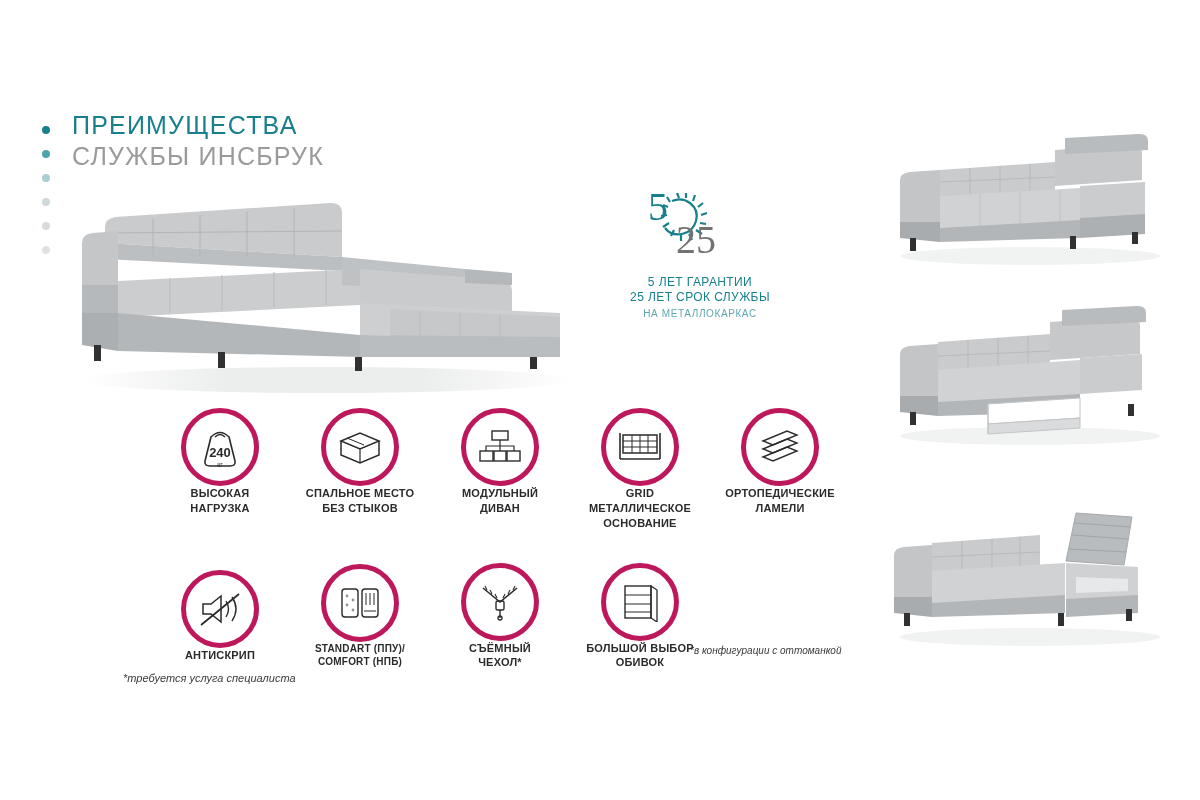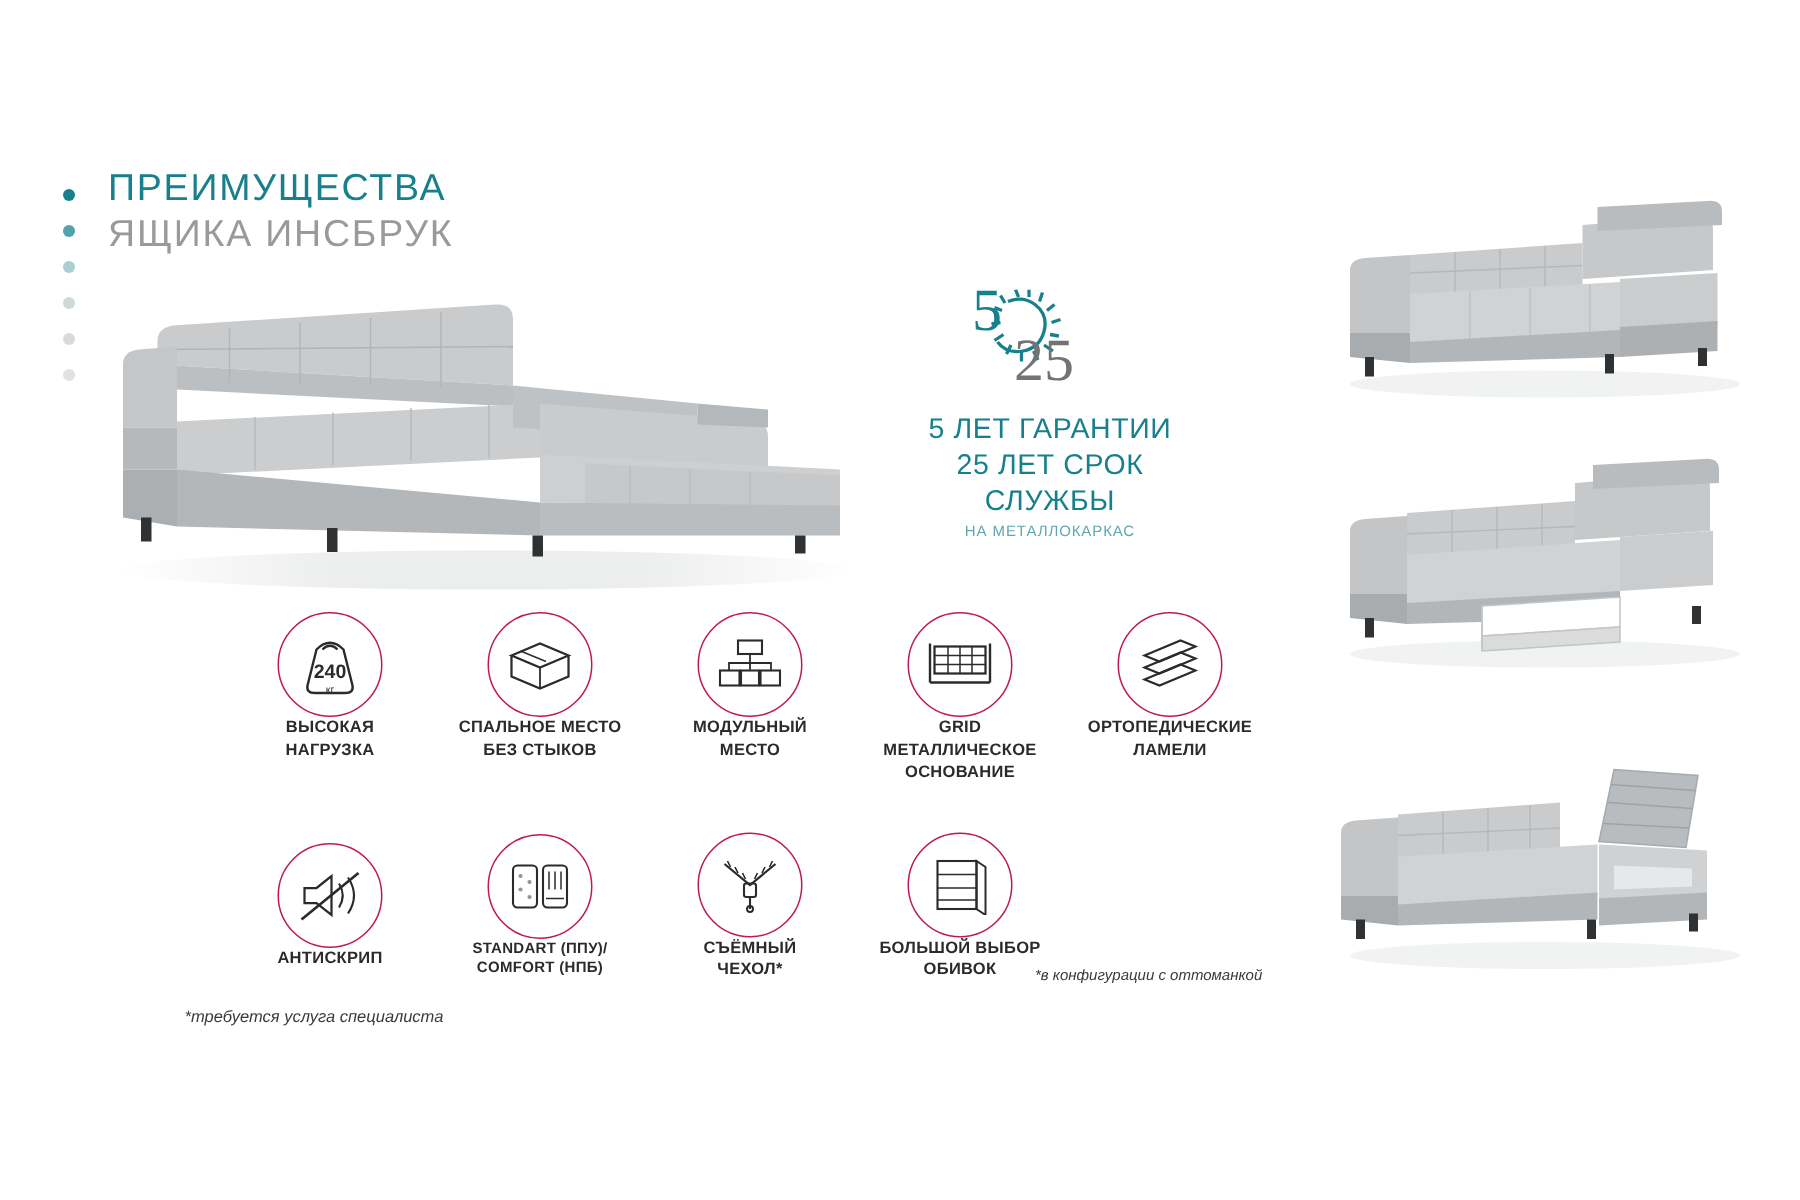--- a/index.html
+++ b/index.html
@@ -97,21 +97,21 @@
     color: #737373;
     line-height: 1;
   }
   .warranty-gear {
     position: absolute;
     left: 60px;
     top: 8px;
   }
   .warranty-line1,
   .warranty-line2 {
-    font-size: 19px;
+    font-size: 12px;
     letter-spacing: .4px;
     line-height: 1.25;
     color: #18808c;
   }
   .warranty-line3 {
     font-size: 10px;
     letter-spacing: .6px;
     margin-top: 3px;
     color: #5fa8b0;
   }
@@ -134,21 +134,21 @@
     width: 700px;
   }
   .feat {
     width: 140px;
     text-align: center;
   }
   .feat-circle {
     width: 68px;
     height: 68px;
     margin: 0 auto;
-    border: 1px solid #be185d;
+    border: 5px solid #be185d;
     border-radius: 50%;
     position: relative;
     display: flex;
     align-items: center;
     justify-content: center;
     background: #fff;
   }
   .feat-label {
     font-size: 11px;
     font-weight: bold;
@@ -198,21 +198,21 @@
     <div class="title-dots">
       <span style="background:#18808c"></span>
       <span style="background:#4fa3ab"></span>
       <span style="background:#a9cfd2"></span>
       <span style="background:#cfd9da"></span>
       <span style="background:#d8dbdc"></span>
       <span style="background:#dfe1e2"></span>
     </div>
     <div class="title-text">
       <div class="title-main">ПРЕИМУЩЕСТВА</div>
-      <div class="title-sub">ЯЩИКА ИНСБРУК</div>
+      <div class="title-sub">СЛУЖБЫ ИНСБРУК</div>
     </div>
   </div>
 
   <div class="hero-sofa">
     <svg width="520" height="215" viewBox="0 0 520 215">
       <defs>
         <linearGradient id="shadowGrad" x1="0" y1="0" x2="1" y2="0">
           <stop offset="0%" stop-color="#ffffff"></stop>
           <stop offset="30%" stop-color="#eceded"></stop>
           <stop offset="70%" stop-color="#eceded"></stop>
@@ -412,21 +412,21 @@
           <svg width="46" height="40" viewBox="0 0 46 40">
             <rect x="15" y="4" width="16" height="9" fill="none" stroke="#2b2b2b" stroke-width="1.4"></rect>
             <rect x="3" y="24" width="13" height="10" fill="none" stroke="#2b2b2b" stroke-width="1.4"></rect>
             <rect x="17" y="24" width="12" height="10" fill="none" stroke="#2b2b2b" stroke-width="1.4"></rect>
             <rect x="30" y="24" width="13" height="10" fill="none" stroke="#2b2b2b" stroke-width="1.4"></rect>
             <path d="M23 13 L23 19 M9 24 L9 19 L37 19 L37 24 M23 19 L23 24" fill="none" stroke="#2b2b2b" stroke-width="1.2"></path>
           </svg>
         </div>
         <div class="feat-label">
           <div>МОДУЛЬНЫЙ</div>
-          <div>МЕСТО</div>
+          <div>ДИВАН</div>
         </div>
       </div>
 
       <div class="feat">
         <div class="feat-circle">
           <svg width="46" height="40" viewBox="0 0 46 40">
             <rect x="6" y="8" width="34" height="18" fill="none" stroke="#2b2b2b" stroke-width="1.5"></rect>
             <g stroke="#2b2b2b" stroke-width="1">
               <path d="M6 14 H40 M6 20 H40 M15 8 V26 M23 8 V26 M31 8 V26"></path>
             </g>

